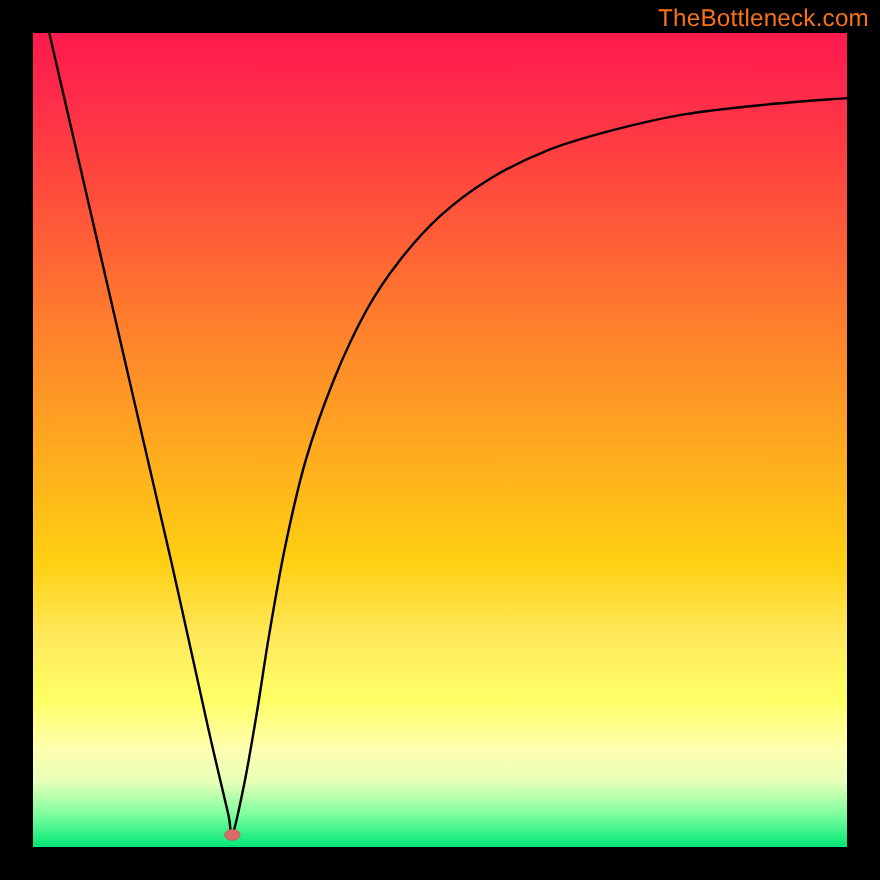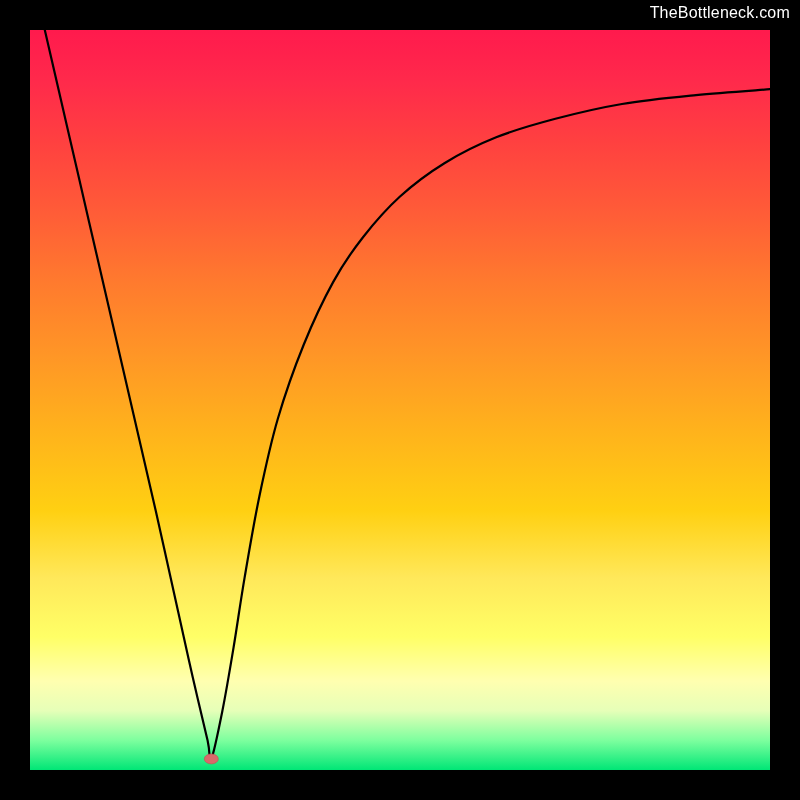--- a/index.html
+++ b/index.html
@@ -57,22 +57,22 @@
   }
   .marker {
     fill: #d86a6a;
     stroke: #c05353;
     stroke-width: 0.6;
   }
   .watermark {
     position: absolute;
     top: 4px;
     right: 10px;
-    color: #ffffff;
-    font-size: 16px;
+    color: #f97316;
+    font-size: 22px;
     font-weight: 500;
     letter-spacing: 0.2px;
     user-select: none;
   }
 </style>
 </head>
 <body>
 
 <div class="frame">
 

